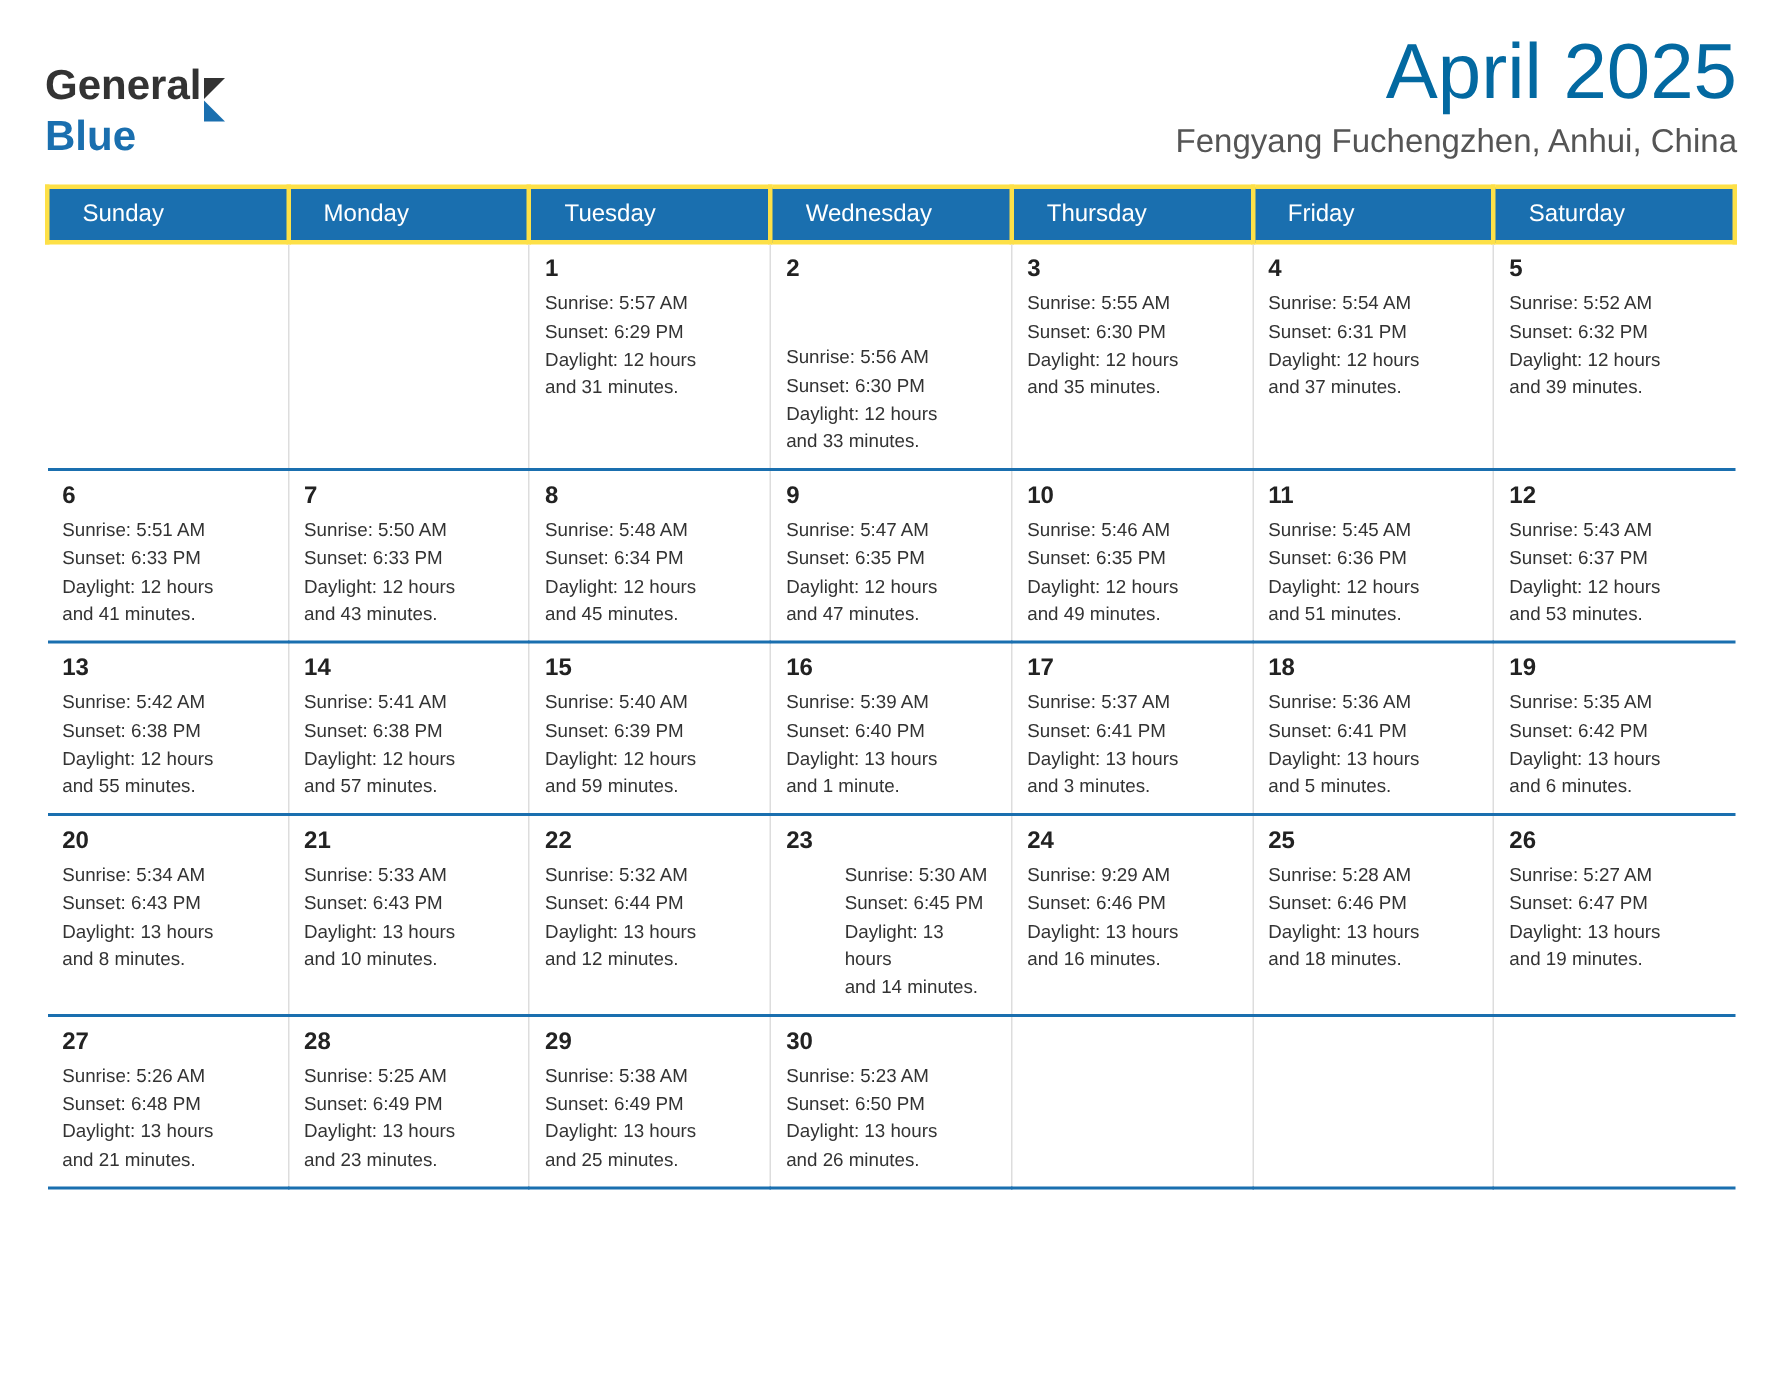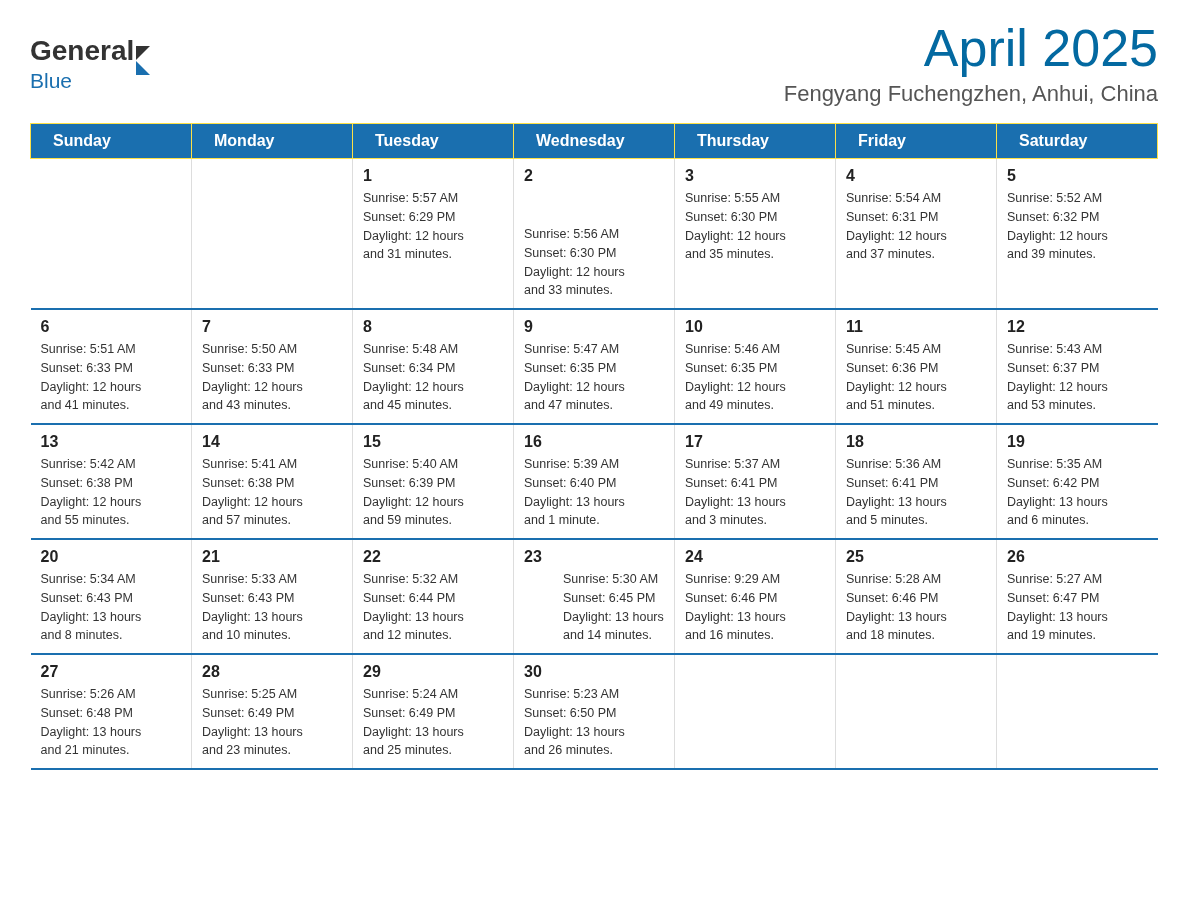--- a/index.html
+++ b/index.html
@@ -6,36 +6,36 @@
     body {
       font-family: Arial, sans-serif;
       background: #fff;
       width: 1188px;
       min-height: 918px;
       padding: 20px 30px;
     }
     .header {
       display: flex;
       justify-content: space-between;
-      align-items: center;
+      align-items: flex-end;
       margin-bottom: 16px;
     }
     .logo {
       display: flex;
       align-items: center;
       gap: 0;
     }
     .logo-text-general {
       font-size: 28px;
       font-weight: bold;
       color: #333;
     }
     .logo-text-blue {
-      font-size: 21px;
-      font-weight: normal;
+      font-size: 28px;
+      font-weight: bold;
       color: #1a6faf;
     }
     .logo-icon {
       display: flex;
       flex-direction: column;
       align-items: flex-start;
     }
     .title-block {
       text-align: right;
     }
@@ -53,24 +53,24 @@
     table {
       width: 100%;
       border-collapse: collapse;
     }
     thead tr {
       background-color: #1a6faf;
     }
     thead th {
       color: #fff;
       font-size: 16px;
-      font-weight: bold;
+      font-weight: normal;
       padding: 8px 22px;
       text-align: left;
-      border: 1px solid #fde047;
+      border: 3px solid #fde047;
     }
     tbody tr {
       border-bottom: 2px solid #1a6faf;
     }
     tbody td {
       vertical-align: top;
       padding: 8px 10px;
       font-size: 13px;
       color: #333;
       border-right: 1px solid #ddd;
@@ -332,21 +332,21 @@
         </td>
         <td>
           <div class="day-number">28</div>
           <div class="day-info" style="white-space: pre-line;">Sunrise: 5:25 AM
 Sunset: 6:49 PM
 Daylight: 13 hours
 and 23 minutes.</div>
         </td>
         <td>
           <div class="day-number">29</div>
-          <div class="day-info" style="white-space: pre-line;">Sunrise: 5:24 AM
+          <div class="day-info" style="white-space: pre-line;">Sunrise: 5:38 AM
 Sunset: 6:49 PM
 Daylight: 13 hours
 and 25 minutes.</div>
         </td>
         <td>
           <div class="day-number">30</div>
           <div class="day-info" style="white-space: pre-line;">Sunrise: 5:23 AM
 Sunset: 6:50 PM
 Daylight: 13 hours
 and 26 minutes.</div>

